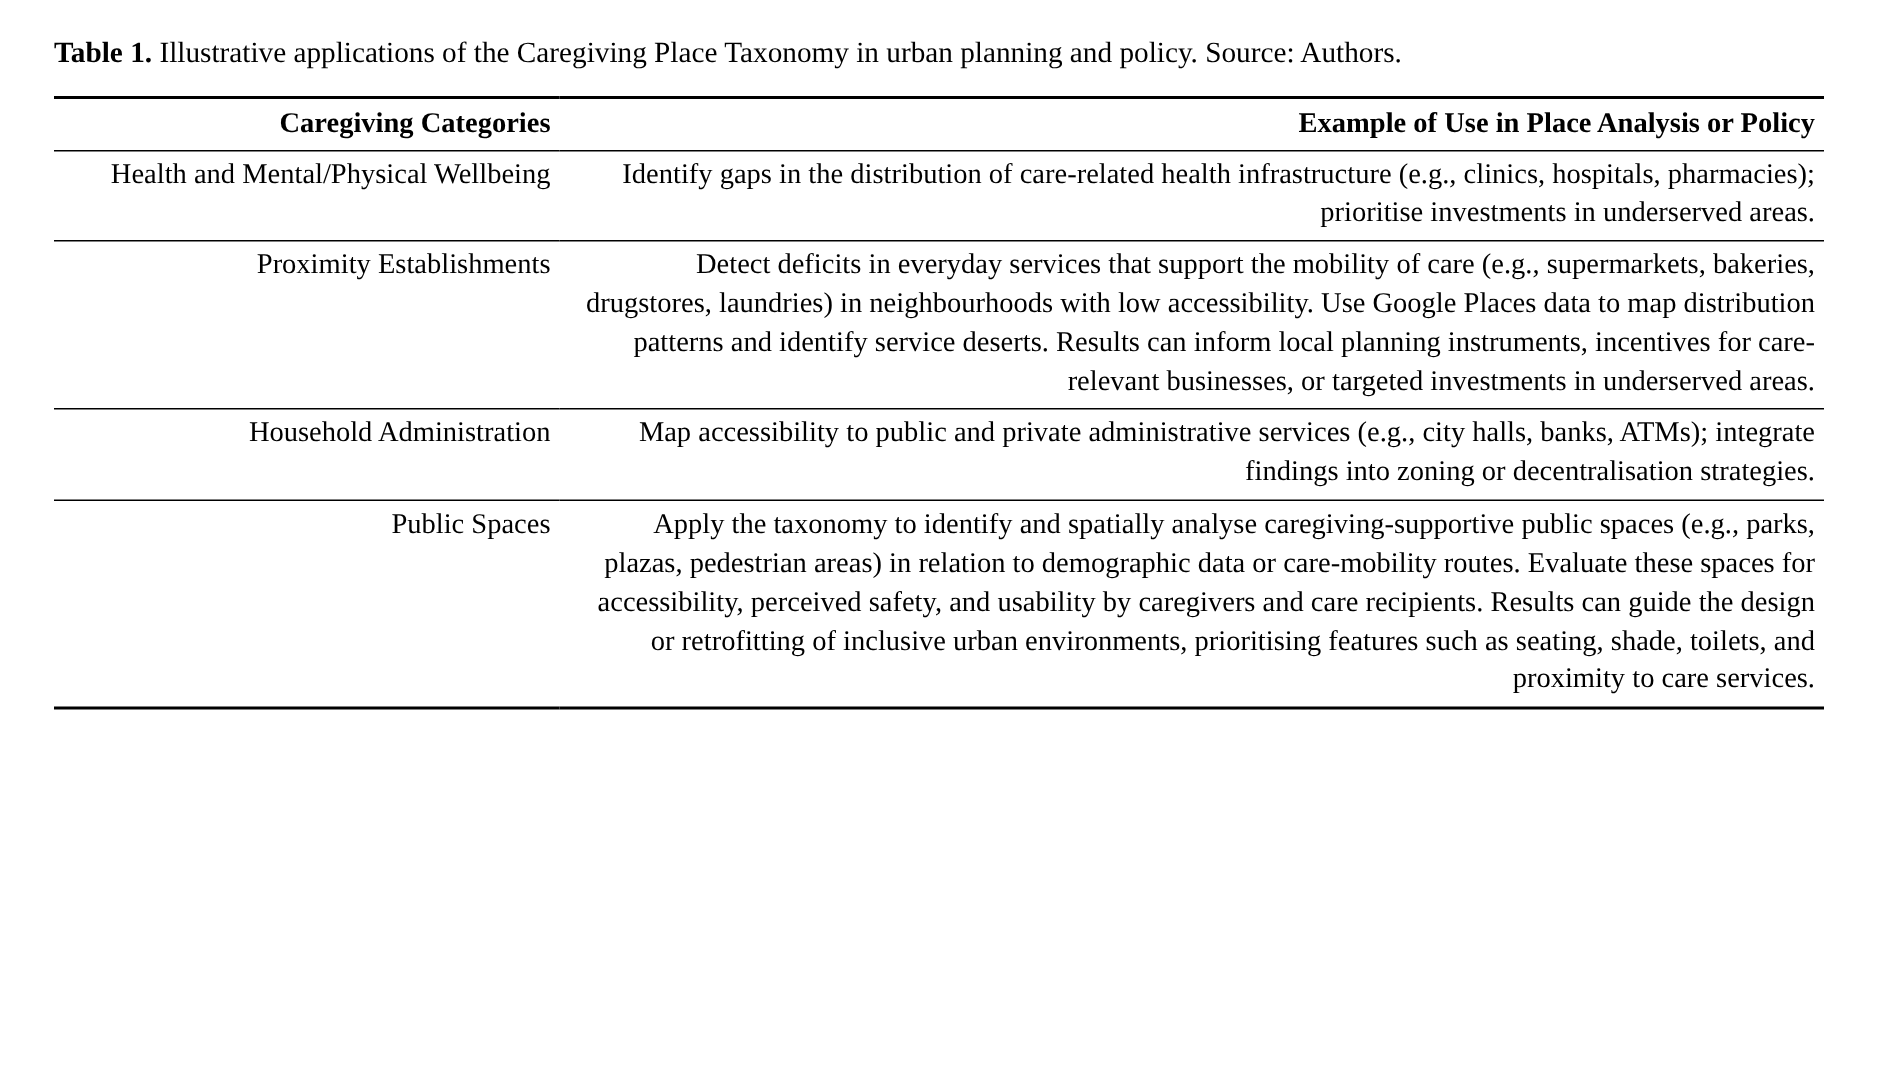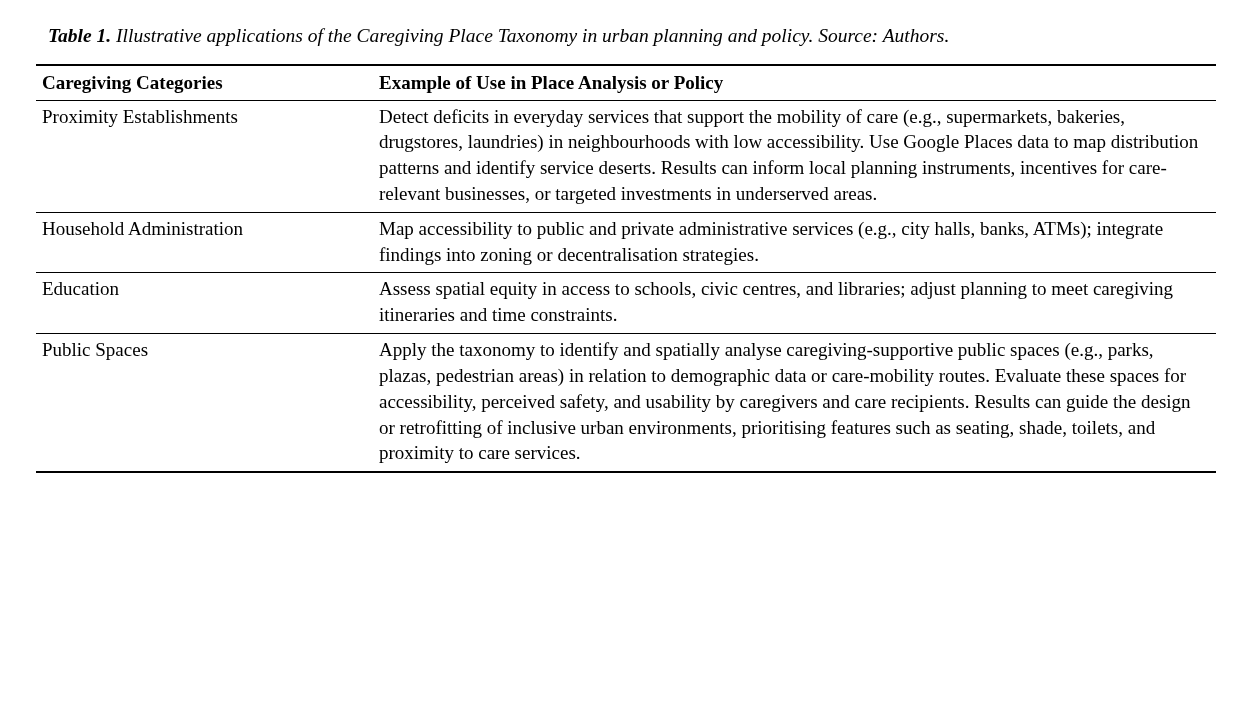--- a/index.html
+++ b/index.html
@@ -16,35 +16,34 @@
   }
   .page {
     box-sizing: border-box;
     width: 1255px;
     height: 710px;
     padding: 22px 36px 0 36px;
   }
   .caption {
     font-size: 19.5px;
     line-height: 1.42;
-    margin: 0 0 14px 12px;
+    margin: 0 0 14px 0;
     max-width: 1185px;
-    font-style: italic;
   }
   .caption .caption-label {
     font-weight: bold;
   }
   table.tbl {
     border-collapse: collapse;
     width: 1180px;
     table-layout: fixed;
   }
   table.tbl td, table.tbl th {
     vertical-align: top;
-    text-align: left;
+    text-align: right;
     font-size: 19px;
     line-height: 1.36;
     padding: 3px 6px 5px 6px;
   }
   col.c1 { width: 337px; }
   col.c2 { width: 843px; }
 
   tr.head-row th {
     font-weight: bold;
     border-top: 2.5px solid #000;
@@ -78,30 +77,30 @@
       <col class="c2">
     </colgroup>
     <thead>
       <tr class="head-row">
         <th>Caregiving Categories</th>
         <th>Example of Use in Place Analysis or Policy</th>
       </tr>
     </thead>
     <tbody>
       <tr class="body-row">
+        <td class="cat">Health and Mental/Physical Wellbeing</td>
+        <td>Identify gaps in the distribution of care-related health infrastructure (e.g., clinics, hospitals, pharmacies); prioritise investments in underserved areas.</td>
+      </tr>
+      <tr class="body-row">
         <td class="cat">Proximity Establishments</td>
         <td>Detect deficits in everyday services that support the mobility of care (e.g., supermarkets, bakeries, drugstores, laundries) in neighbourhoods with low accessibility. Use Google Places data to map distribution patterns and identify service deserts. Results can inform local planning instruments, incentives for care-relevant businesses, or targeted investments in underserved areas.</td>
       </tr>
       <tr class="body-row">
         <td class="cat">Household Administration</td>
         <td>Map accessibility to public and private administrative services (e.g., city halls, banks, ATMs); integrate findings into zoning or decentralisation strategies.</td>
-      </tr>
-      <tr class="body-row">
-        <td class="cat">Education</td>
-        <td>Assess spatial equity in access to schools, civic centres, and libraries; adjust planning to meet caregiving itineraries and time constraints.</td>
       </tr>
       <tr class="body-row">
         <td class="cat">Public Spaces</td>
         <td>Apply the taxonomy to identify and spatially analyse caregiving-supportive public spaces (e.g., parks, plazas, pedestrian areas) in relation to demographic data or care-mobility routes. Evaluate these spaces for accessibility, perceived safety, and usability by caregivers and care recipients. Results can guide the design or retrofitting of inclusive urban environments, prioritising features such as seating, shade, toilets, and proximity to care services.</td>
       </tr>
     </tbody>
   </table>
 
 </div>
 

